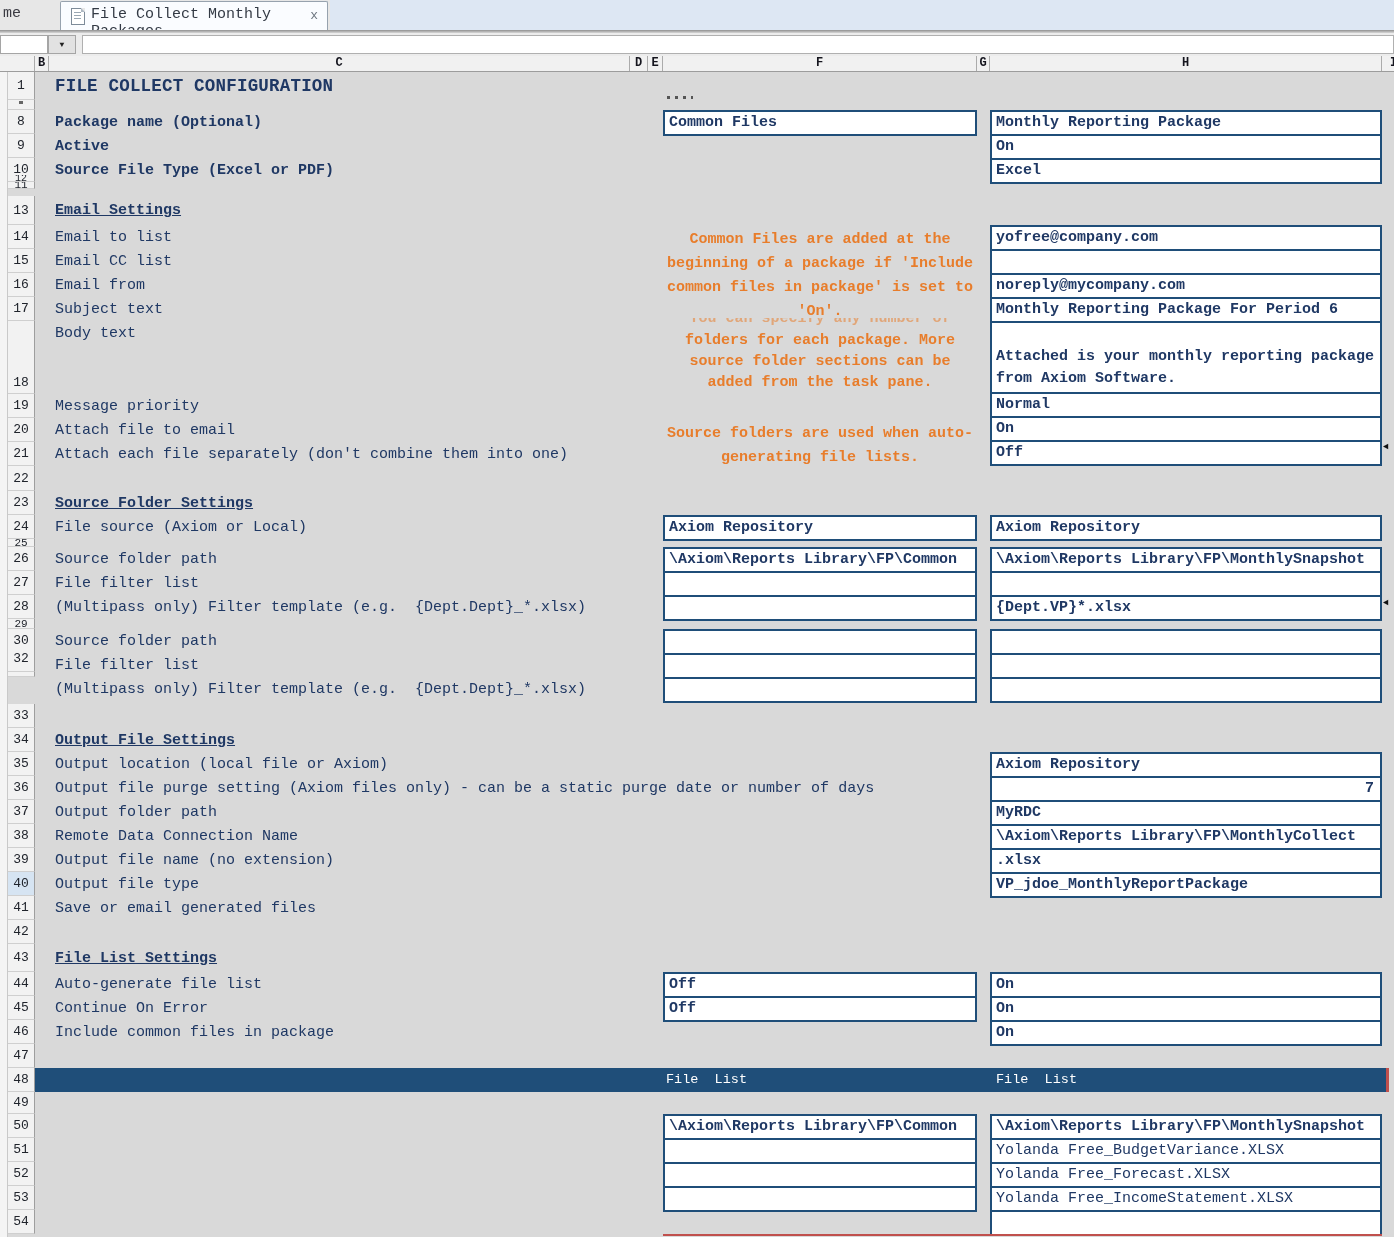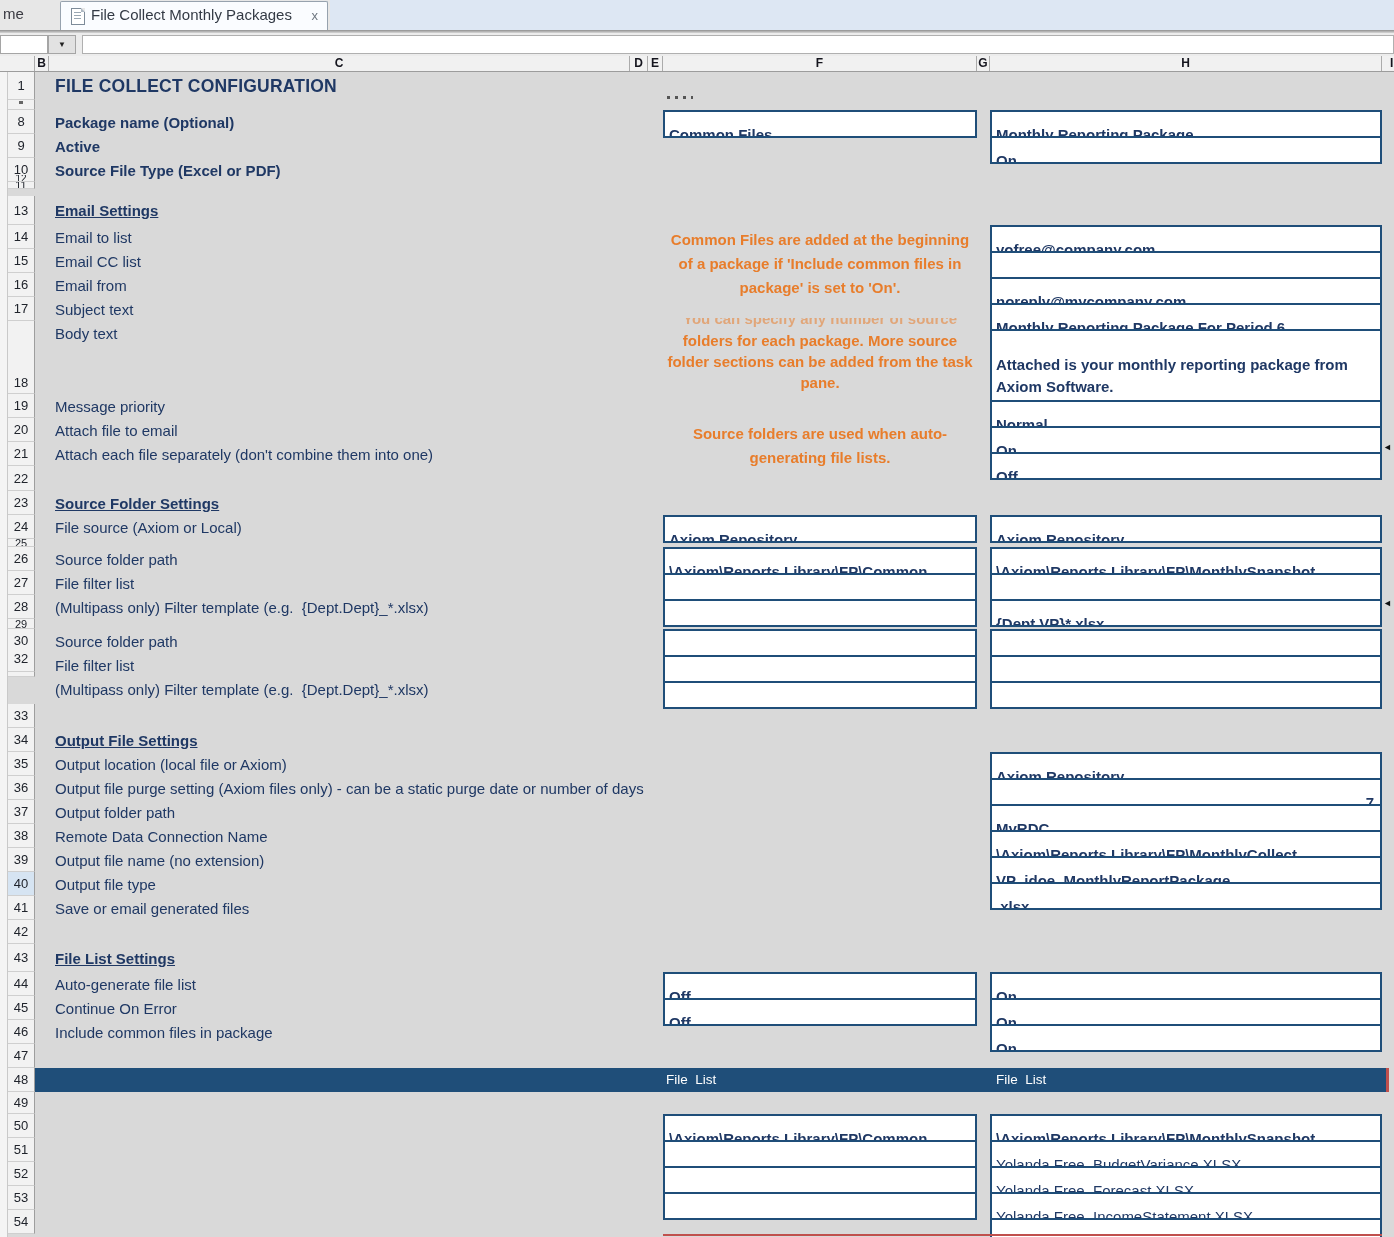--- a/index.html
+++ b/index.html
@@ -1,17 +1,17 @@
 <!DOCTYPE html>
 <html><head>
 <meta charset="utf-8">
 <style>
   html,body{margin:0;padding:0;background:#D9D9D9;}
   .screen{position:relative;width:1394px;height:1237px;overflow:hidden;background:#D9D9D9;
-          font-family:Liberation Sans, sans-serif;}
+          font-family:Liberation Mono, monospace;}
   
   .tabbar{position:absolute;left:0;top:0;width:1394px;height:30px;background:#E7E7E7;}
   .tabstrip-right{position:absolute;left:330px;top:0;width:1064px;height:30px;background:#DDE7F3;}
   .win-frag{position:absolute;left:3px;top:5px;font-size:15px;color:#3A3A42;}
   .doc-tab{position:absolute;left:60px;top:1px;width:268px;height:29px;background:#FAFCFF;
            border:1px solid #97A2AE;border-bottom:none;border-radius:2px 2px 0 0;box-sizing:border-box;}
   .doc-ico{position:absolute;left:10px;top:6px;width:12px;height:15px;background:#fff;border:1px solid #7D8B99;}
   .doc-ico:before{content:"";position:absolute;left:2px;top:3px;width:7px;height:1px;background:#9AA7B3;
            box-shadow:0 3px 0 #9AA7B3,0 6px 0 #9AA7B3;}
   .doc-ico:after{content:"";position:absolute;right:-1px;top:-1px;border-style:solid;border-width:0 4px 4px 0;
@@ -37,21 +37,21 @@
       box-sizing:border-box;display:flex;align-items:center;justify-content:center;font-size:13px;color:#20242C;overflow:hidden;}
   .gn.sel{background:#D6E4F2;}
   .gn.bot{align-items:flex-end;padding-bottom:3px;}
   .gdot{position:absolute;left:19px;top:101px;width:4px;height:3px;background:#666;}
   .lab{position:absolute;left:55px;height:24px;display:flex;align-items:center;font-size:15px;color:#1F3864;white-space:pre;}
   .lab.b{font-weight:bold;}
   .lab.sec{font-weight:bold;text-decoration:underline;}
   .title{position:absolute;left:55px;top:72px;height:28px;display:flex;align-items:center;
          font-size:17.5px;font-weight:bold;color:#1F3864;letter-spacing:.2px;}
   .stack{position:absolute;background:#fff;border:2px solid #1F4E79;box-sizing:border-box;}
-  .cell{height:22px;line-height:21px;padding:12px 4px;font-weight:bold;color:#1F3864;font-size:15px;
+  .cell{height:22px;line-height:21px;padding:0 4px;font-weight:bold;color:#1F3864;font-size:15px;
         overflow:hidden;white-space:pre;box-sizing:border-box;}
   .cell + .cell{border-top:2px solid #1F4E79;height:24px;line-height:21px;}
   .cell.tall{height:71px;display:flex;flex-direction:column;justify-content:flex-end;padding-bottom:2px;
         white-space:normal;line-height:22px;}
   .cell.num{text-align:right;padding-right:6px;}
   .cell.plain{font-weight:400;}
   .note{position:absolute;left:663px;width:314px;text-align:center;color:#E87D2B;font-size:15px;
         line-height:24px;font-weight:600;}
   .note.clip{height:9px;overflow:hidden;opacity:.55;}
   .note.clip .inner{margin-top:-11px;display:block;}
@@ -194,20 +194,21 @@
     </div>
   <div class="note small" style="top:330px">folders for each package. More source folder sections can be added from the task pane.</div>
   <div class="note" style="top:422px">Source folders are used when auto-generating file lists.</div>
 
   <div class="stack" style="left:663px;top:110px;width:314px">
     <div class="cell">Common Files</div>
   </div>
   <div class="stack" style="left:990px;top:110px;width:392px">
     <div class="cell">Monthly Reporting Package</div>
     <div class="cell">On</div>
+    <div class="cell">Excel</div>
   </div>
 
   <div class="stack" style="left:990px;top:225px;width:392px">
     <div class="cell">yofree@company.com</div>
     <div class="cell"></div>
     <div class="cell">noreply@mycompany.com</div>
     <div class="cell">Monthly Reporting Package For Period 6</div>
     <div class="cell tall">Attached is your monthly reporting package from Axiom Software.</div>
     <div class="cell">Normal</div>
     <div class="cell">On</div>
@@ -239,22 +240,22 @@
     <div class="cell"></div>
     <div class="cell"></div>
     <div class="cell"></div>
   </div>
 
   <div class="stack" style="left:990px;top:752px;width:392px">
     <div class="cell">Axiom Repository</div>
     <div class="cell num">7</div>
     <div class="cell">MyRDC</div>
     <div class="cell">\Axiom\Reports Library\FP\MonthlyCollect</div>
+    <div class="cell">.xlsx</div>
     <div class="cell">VP_jdoe_MonthlyReportPackage</div>
-    <div class="cell">.xlsx</div>
   </div>
 
   <div class="stack" style="left:663px;top:972px;width:314px">
     <div class="cell">Off</div>
     <div class="cell">Off</div>
   </div>
   <div class="stack" style="left:990px;top:972px;width:392px">
     <div class="cell">On</div>
     <div class="cell">On</div>
     <div class="cell">On</div>

